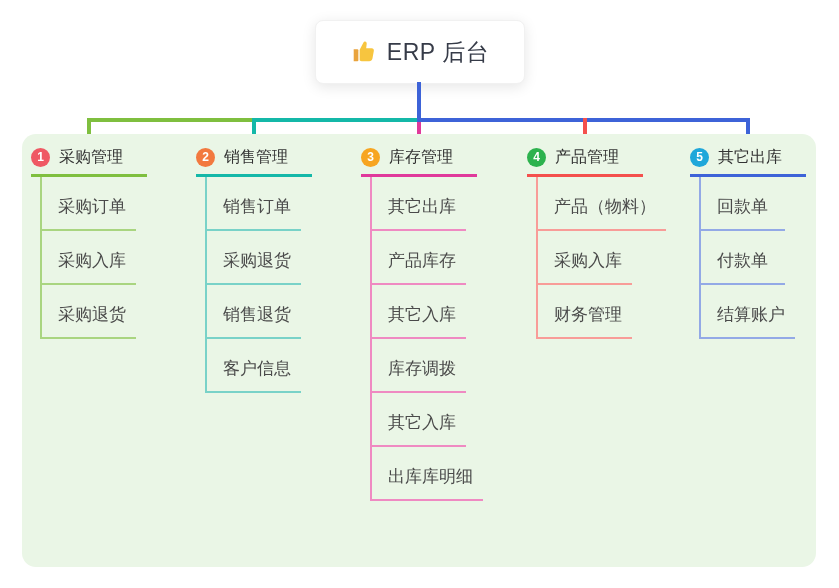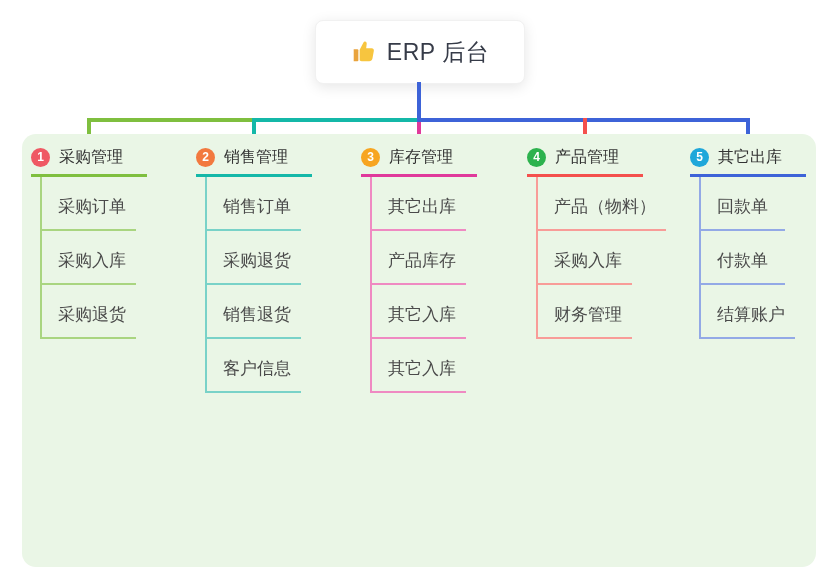--- a/index.html
+++ b/index.html
@@ -111,21 +111,27 @@
           <div class="child-row">
             <span class="child-label">其它出库</span>
           </div>
           <div class="child-row">
             <span class="child-label">产品库存</span>
           </div>
           <div class="child-row">
             <span class="child-label">其它入库</span>
           </div>
           <div class="child-row">
+            <span class="child-label">库存调拨</span>
+          </div>
+          <div class="child-row">
             <span class="child-label">其它入库</span>
+          </div>
+          <div class="child-row">
+            <span class="child-label">出库库明细</span>
           </div>
         </div>
       </div>
       <div class="branch" style="left: 527px; --line: #f4504d; --lite: #f89c98;">
         <div class="branch-header">
           <span class="badge" style="background: rgb(45, 178, 78);">4</span>
           <span>产品管理</span>
         </div>
         <div class="children">
           <div class="child-row">

